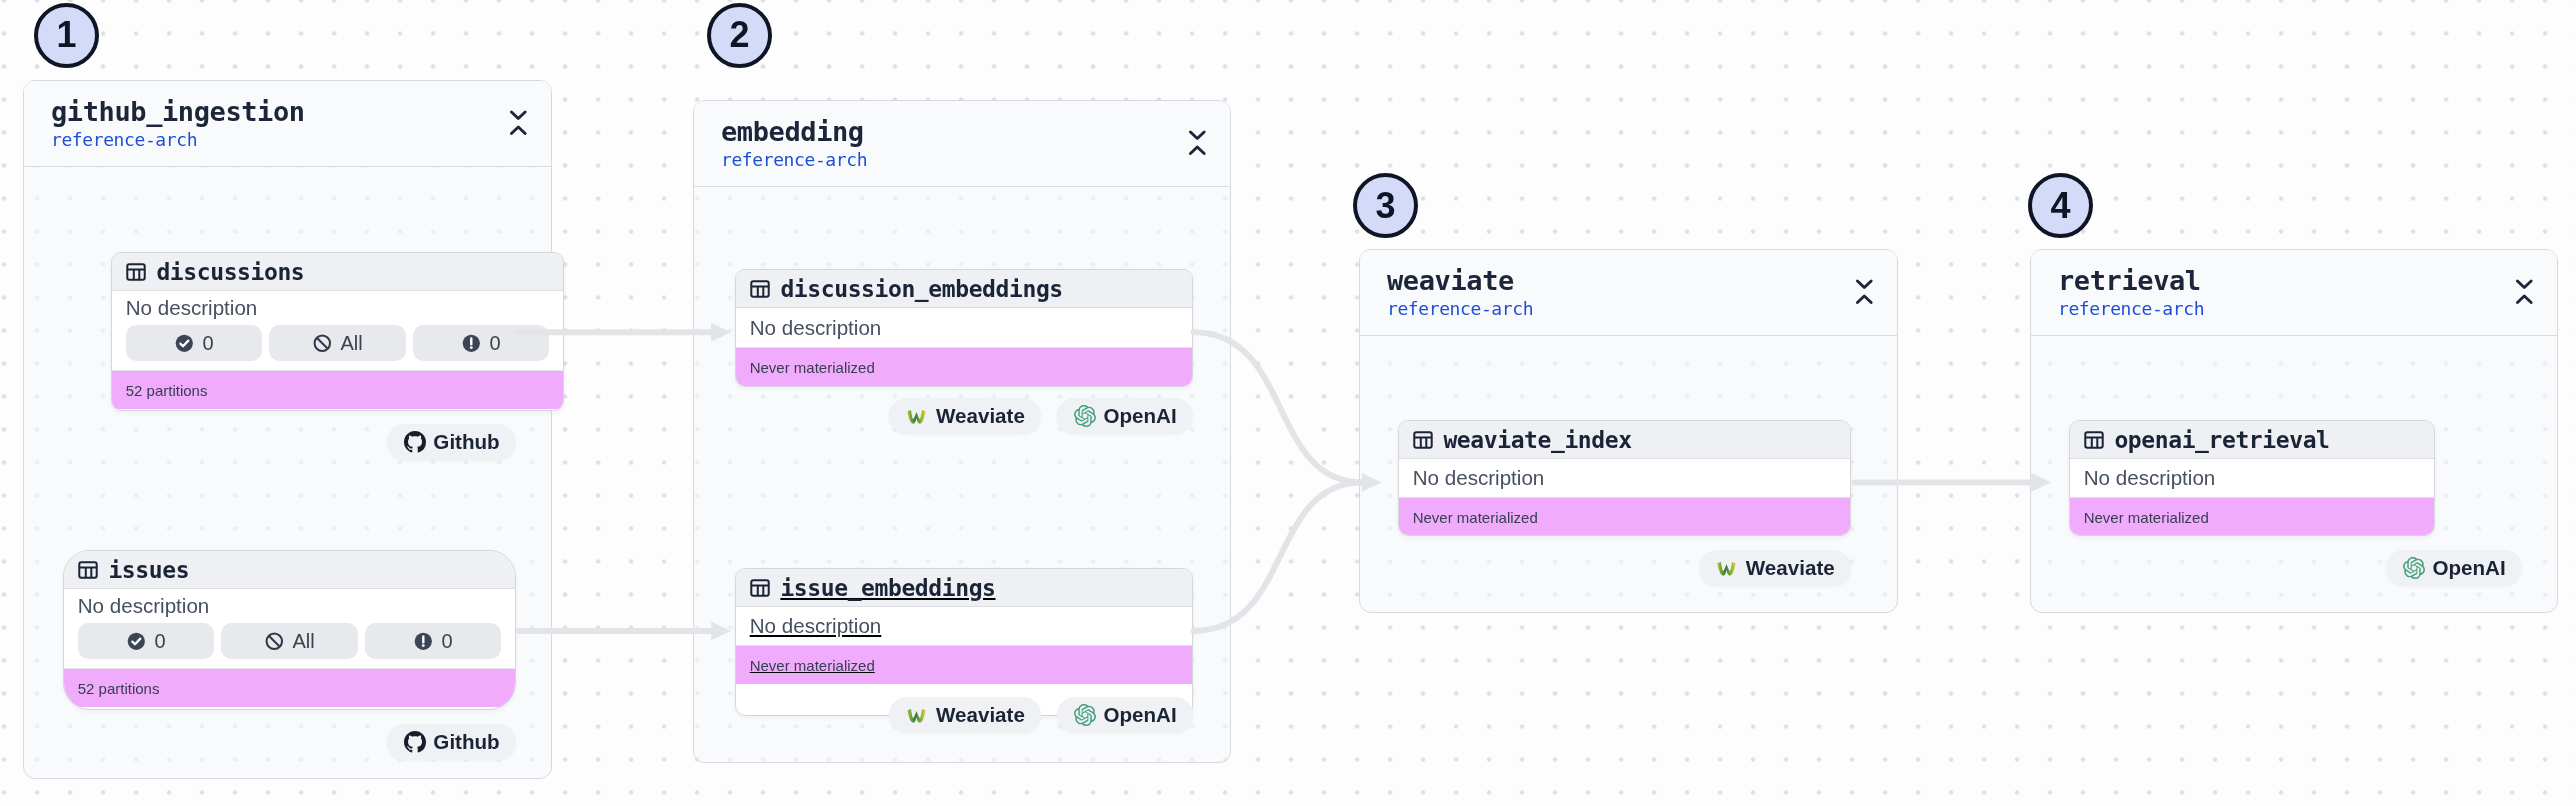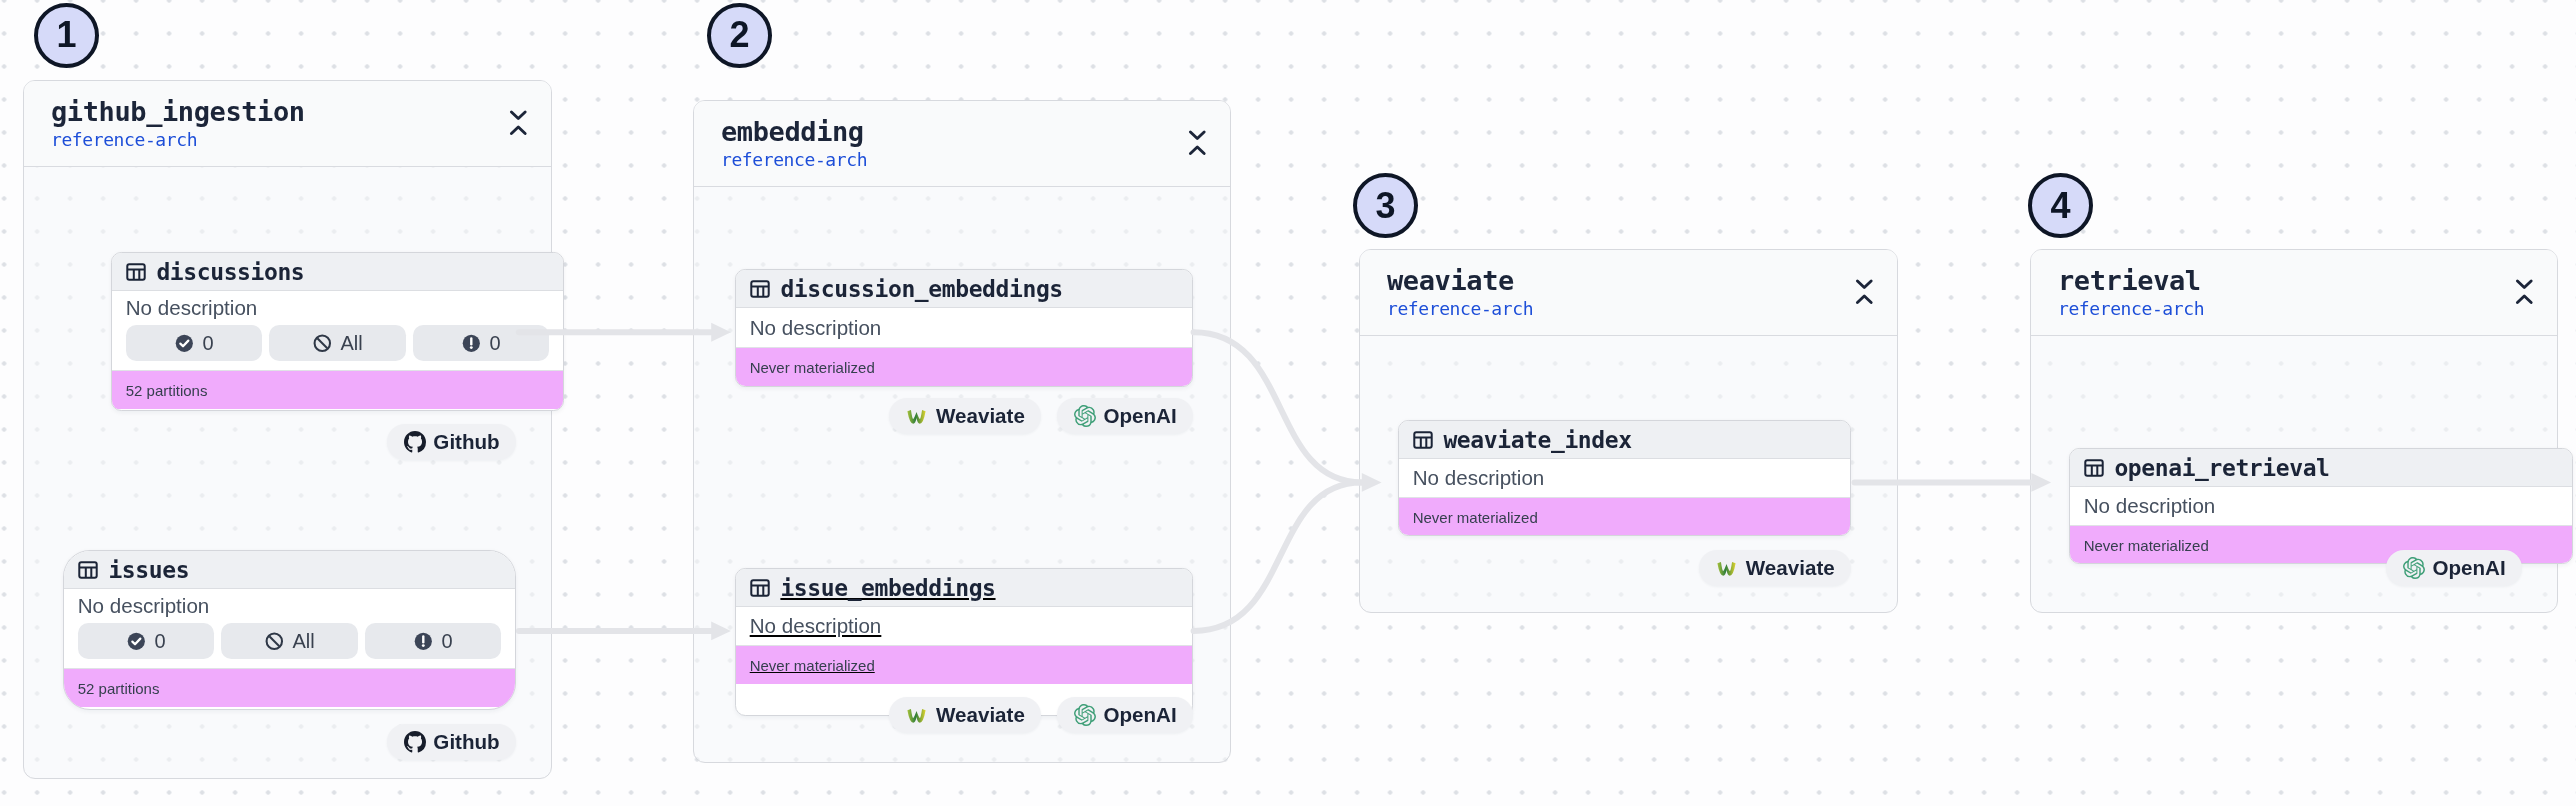--- a/index.html
+++ b/index.html
@@ -304,21 +304,21 @@
     <div class="group-header">
       <div class="g-title">retrieval</div>
       <div class="g-sub">reference-arch</div>
       <div class="collapse-btn">
         <svg width="20.6" height="27.5" viewBox="0 0 24 32">
             <use href="#fold-icon"></use>
           </svg>
       </div>
     </div>
 
-    <div class="asset" style="left:38px;top:170px;width:504px;height:116px;margin-top:28px;">
+    <div class="asset" style="left:38px;top:170px;width:366px;height:116px;">
       <div class="a-head">
         <svg width="22" height="22" viewBox="0 0 24 24">
             <use href="#tbl-icon"></use>
           </svg>
         <span class="a-name">openai_retrieval</span>
       </div>
       <div class="a-desc" style="height:38px;">No description</div>
       <div class="a-foot">Never materialized</div>
     </div>
     <div class="kind-row" style="left:38px;top:300px;width:453px;">

